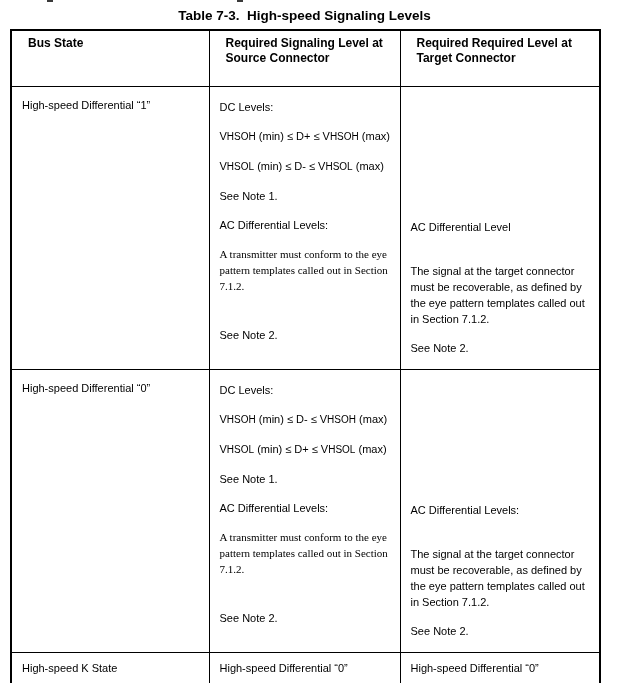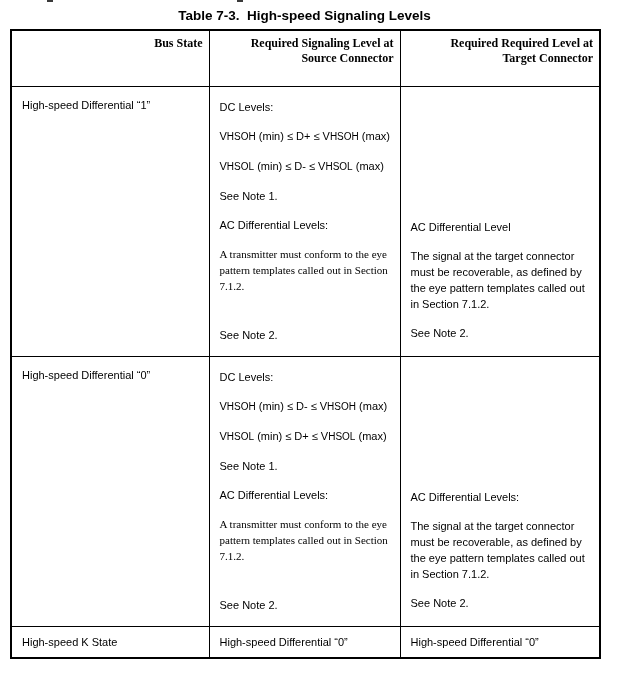--- a/index.html
+++ b/index.html
@@ -18,37 +18,37 @@
   }
 
   table.sig {
     border-collapse:collapse; table-layout:fixed; width:589px; margin-left:10px;
     border:2px solid #000;
   }
   col.c1 { width:198px; } col.c2 { width:191px; } col.c3 { width:200px; }
   th, td { border:1px solid #000; vertical-align:top; padding:0; }
 
   th {
-    font-size:12px; font-weight:bold; text-align:right;
-    padding:5px 6px 0 24px; height:56px; line-height:15px;font-family:Liberation Serif, serif;
+    font-size:12px; font-weight:bold; text-align:left;
+    padding:5px 6px 0 16px; height:56px; line-height:15px;
   }
 
   td.bus   { padding:12px 10px 0 10px; font-size:11px; }
   td.block { padding:12px 8px 0 10px;  font-size:11px; }
   tr.r-big td { height:260px; }
   tr.r-big2 td { height:262px; }
   tr.r-small td { height:32px; vertical-align:middle; padding-top:0; }
   tr.r-small td.bus, tr.r-small td.block { padding-top:0; }
 
   .cp { margin:0 0 13px 0; line-height:16px; font-size:11px; }
   .cp.b { font-weight:normal; }
   .cp.formula { white-space:nowrap; }
   .sc { font-size:10px; }
   .para-s { max-width:170px;font-family:Liberation Serif, serif; }
-  .para-t { max-width:180px; }
+  .para-t { max-width:180px;margin-top:28px; }
   .mt-note { margin-top:33px; }
   .t-offset { margin-top:120px; }
 </style>
 </head>
 <body>
 
 <div>
   <span class="artifact-mark" style="left:47px"></span>
   <span class="artifact-mark" style="left:237px"></span>
 </div>

